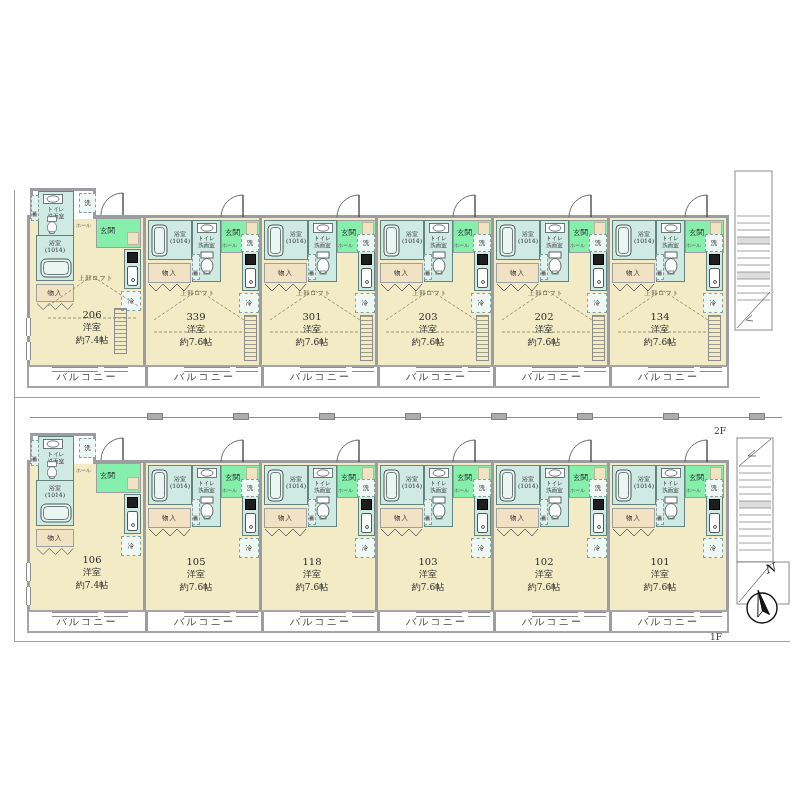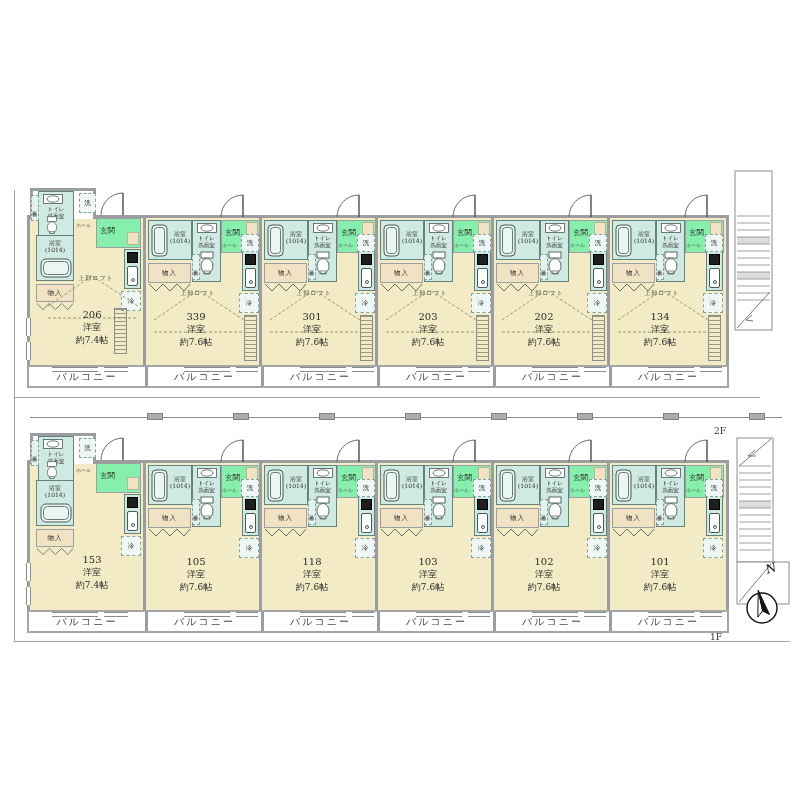--- a/index.html
+++ b/index.html
@@ -611,21 +611,21 @@
     </svg>
     <div class="u-kitchen">
       <div class="u-stove"></div>
       <div class="u-ksink">
               <i></i>
             </div>
     </div>
     <div class="u-fridge">冷</div>
 
     <div class="u-room-label">
-      <div class="num">153</div>
+      <div class="num">106</div>
       <div>洋室</div>
       <div>約7.4帖</div>
     </div>
     <div class="u-window"></div>
     <div class="u-window2"></div>
     <div class="u-winL1"></div>
     <div class="u-winL2"></div>
   </div>
         <div class="unit no-loft">
 

